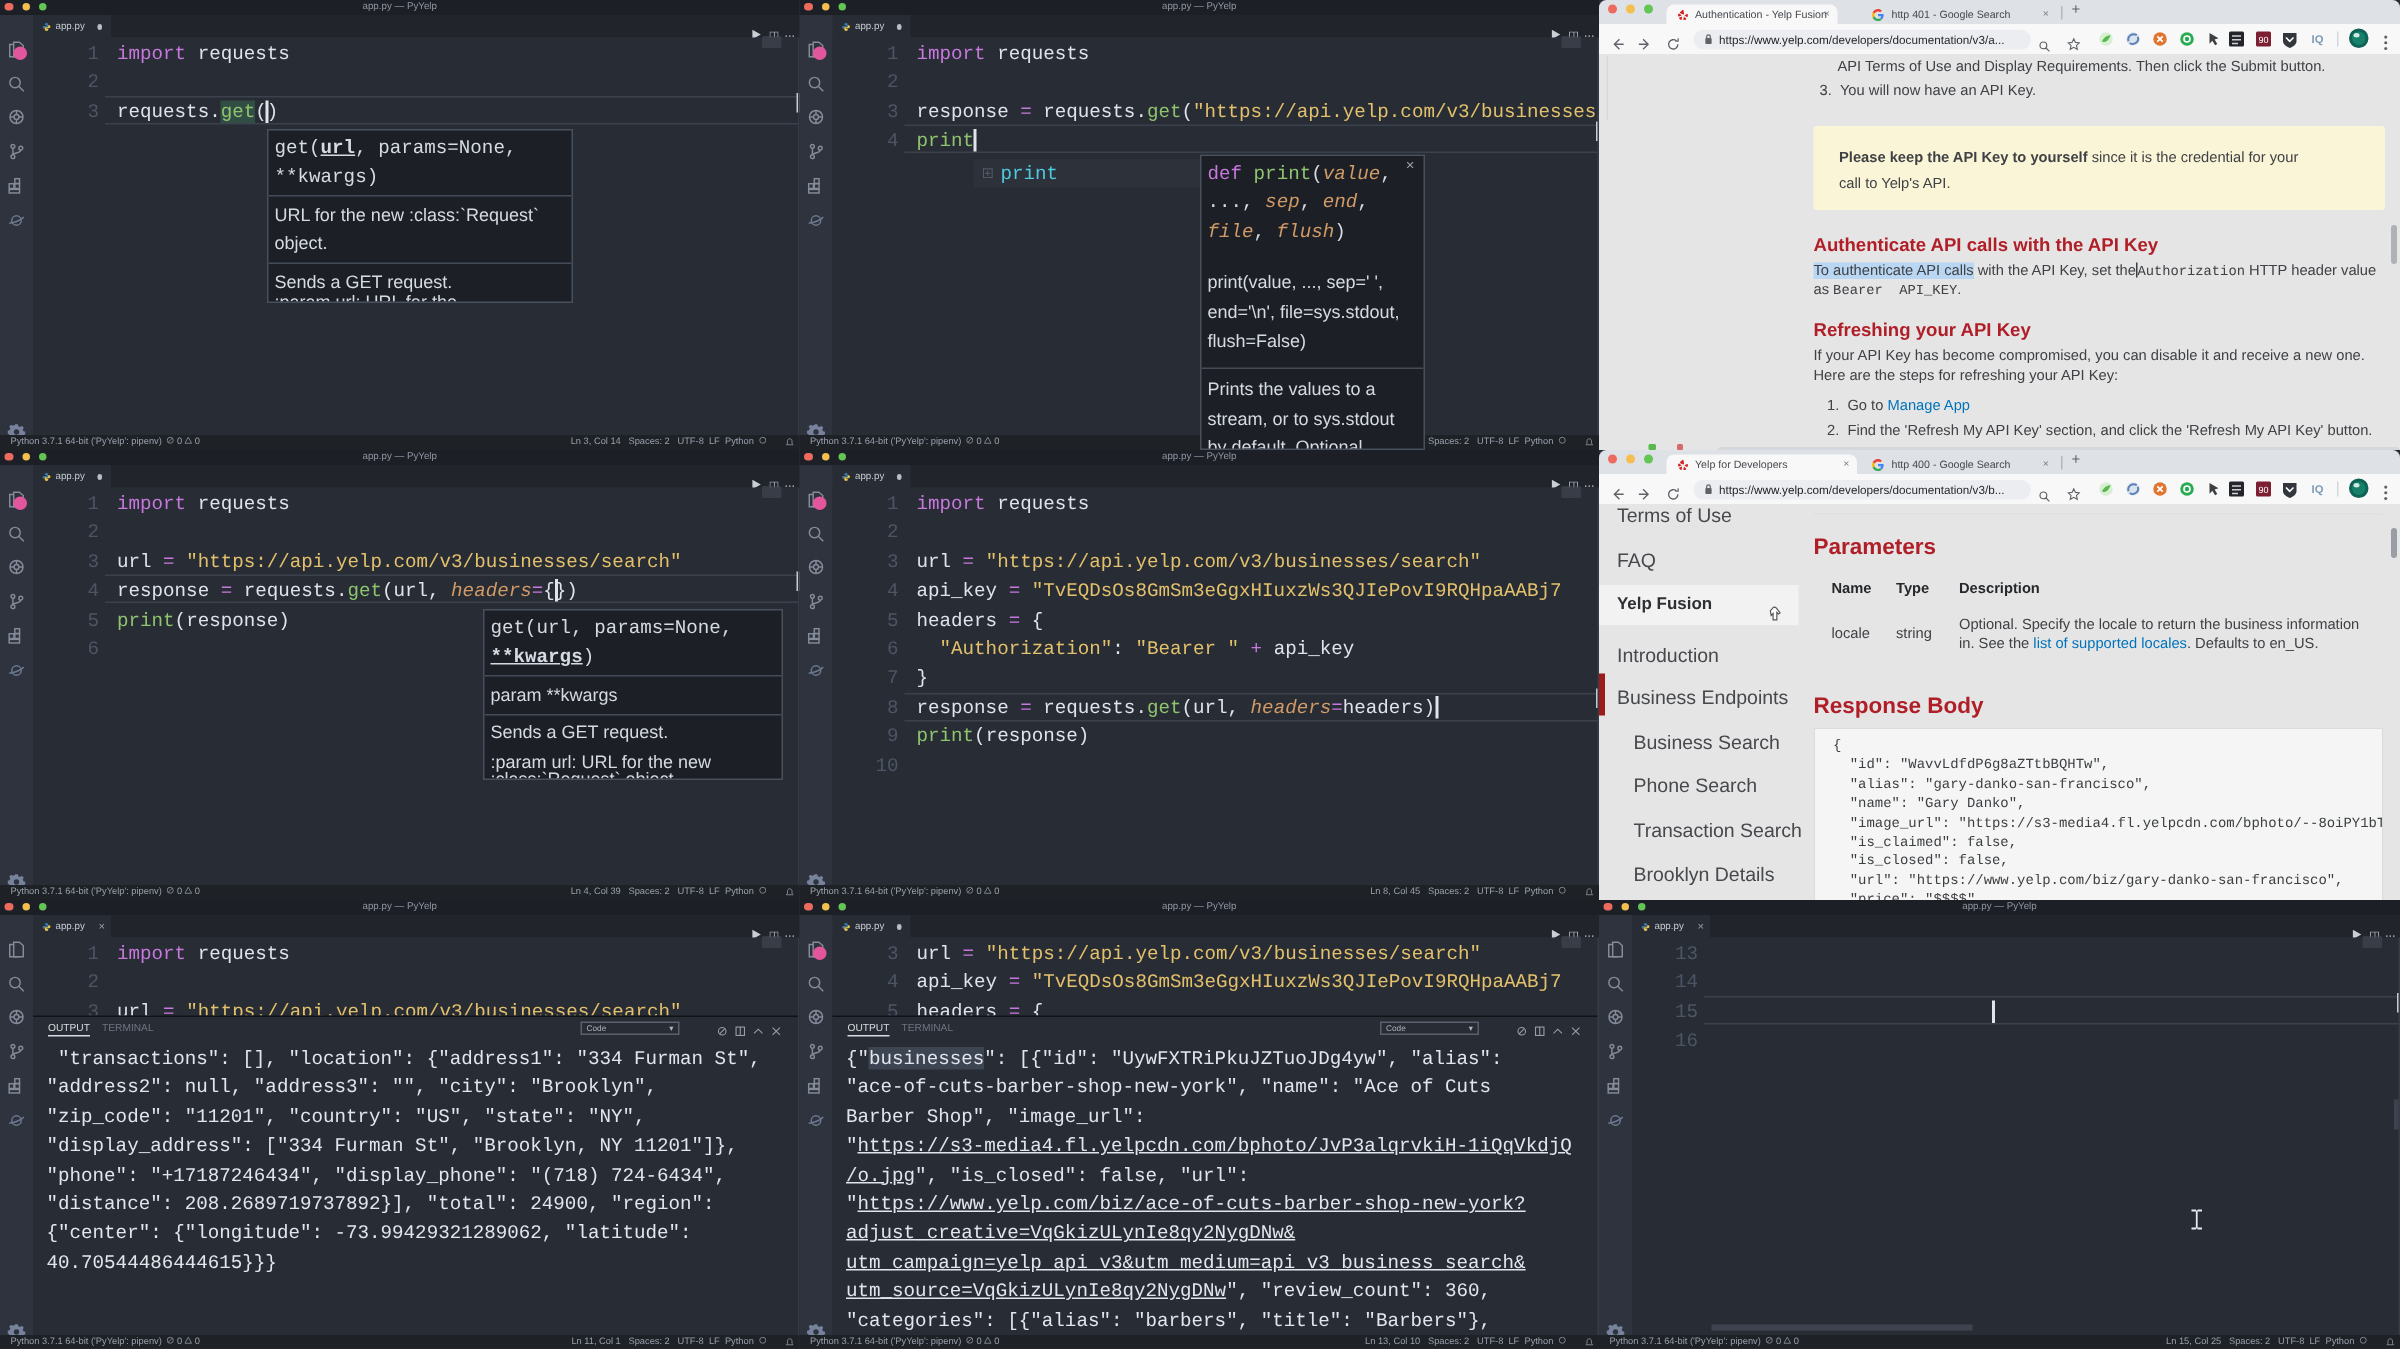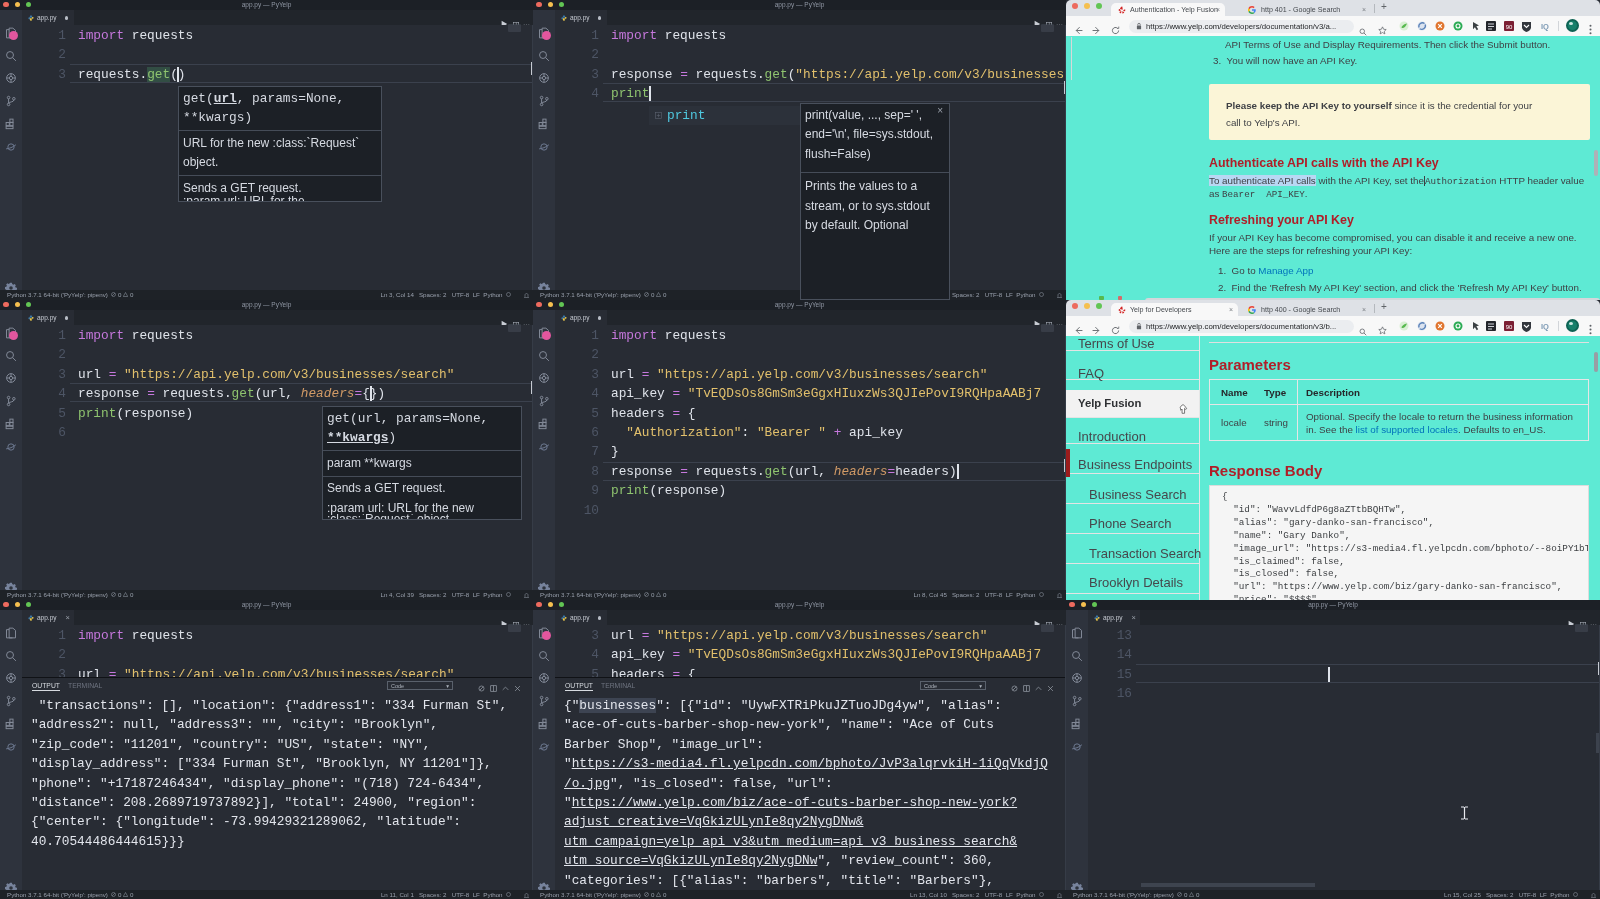--- a/index.html
+++ b/index.html
@@ -40,21 +40,21 @@
 .wid{position:absolute;right:12px;top:24px;width:13px;height:8px;background:#454c58;opacity:.55;border-radius:1px;z-index:2}
 .hl{background:#3d4452}
 .ch{width:534px;height:300px;background:transparent}
 .ctabs{position:absolute;left:0;top:0;right:0;height:16px;background:#dee1e6;border-radius:5px 5px 0 0}
 .ctl{position:absolute;top:2.8px;width:6px;height:6px;border-radius:50%}
 .ctab{position:absolute;top:3px;height:13px;font-size:7.1px;color:#45494e;line-height:14px;white-space:nowrap}
 .act{background:#f8f8f8;border-radius:5px 5px 0 0}
 .cx{position:absolute;right:5px;top:0;color:#7a7e83;font-size:7px;line-height:13px}
 .cbar{position:absolute;left:0;top:16px;right:0;height:36px;background:#f8f8f8;border-bottom:1px solid #be185d}
 .pill{position:absolute;left:63px;top:3.5px;width:225px;height:13px;background:#ebedf0;border-radius:6.5px;font-size:7.8px;line-height:13px;color:#27292c;white-space:nowrap;overflow:hidden}
-.cbody{position:absolute;left:0;top:36px;right:0;bottom:0;background:#5eead4;overflow:hidden}
+.cbody{position:absolute;left:0;top:36px;right:0;bottom:0;background:#e5e5e5;overflow:hidden}
 .t{position:absolute;font-size:9.8px;color:#3f4145;white-space:nowrap}
 .m{font-family:"Liberation Mono",monospace;font-size:9.2px}
 .a{color:#0073bb}
 .h{position:absolute;font-weight:bold;color:#b01e28;white-space:nowrap}
 .sep{position:absolute;left:0;width:133px;border-top:1px solid #e4e4e4}
 .st{position:absolute;font-size:13px;color:#46484c;white-space:nowrap}
 </style></head><body>
 <div id="w">
     <div class="vs" style="left:0px;top:0px;width:533px">
       <div class="tb"><i class="tl lr"></i><i class="tl ly"></i><i class="tl lg"></i>app.py — PyYelp</div>
@@ -221,21 +221,24 @@
             <rect x="1" y="1" width="10" height="10" fill="none" stroke="#5d6470"></rect>
             <path d="M3 6h6M6 3v6" stroke="#5d6470"></path>
           </svg>
           <span style="position:absolute;left:18px;top:0;font-family:'Liberation Mono',monospace;font-size:12.8px;line-height:19px;color:#4fc9e0">print</span>
         </div>
       </div>
       <div class="wid"></div>
       <div style="position:absolute;right:0.5px;top:25px;bottom:10px;width:1px;background:#363c47;z-index:5"></div>
       <div class="tip" style="left:267px;top:103px;width:150px;height:197px">
         <span style="position:absolute;right:6px;top:1px;color:#9aa0aa;font-size:10px">×</span>
-        <div class="tt" style="margin-top:2px">print(value, ..., sep=' ',</div>
+        <pre><span class="k">def</span> <span class="f">print</span>(<span class="o">value</span>,
+..., <span class="o">sep</span>, <span class="o">end</span>,
+<span class="o">file</span>, <span class="o">flush</span>)</pre>
+        <div class="tt" style="margin-top:15px">print(value, ..., sep=' ',</div>
         <div class="tt">end='\n', file=sys.stdout,</div>
         <div class="tt">flush=False)</div>
         <div class="hr" style="margin:8px 0 4px"></div>
         <div class="tt">Prints the values to a</div>
         <div class="tt">stream, or to sys.stdout</div>
         <div class="tt">by default. Optional</div>
       </div>
       <div class="sb">
         <span class="l">Python 3.7.1 64-bit ('PyYelp': pipenv) &nbsp;<svg width="5" height="5" viewBox="0 0 10 10">
             <circle cx="5" cy="5" r="4" fill="none" stroke="#99a0ac"></circle>

